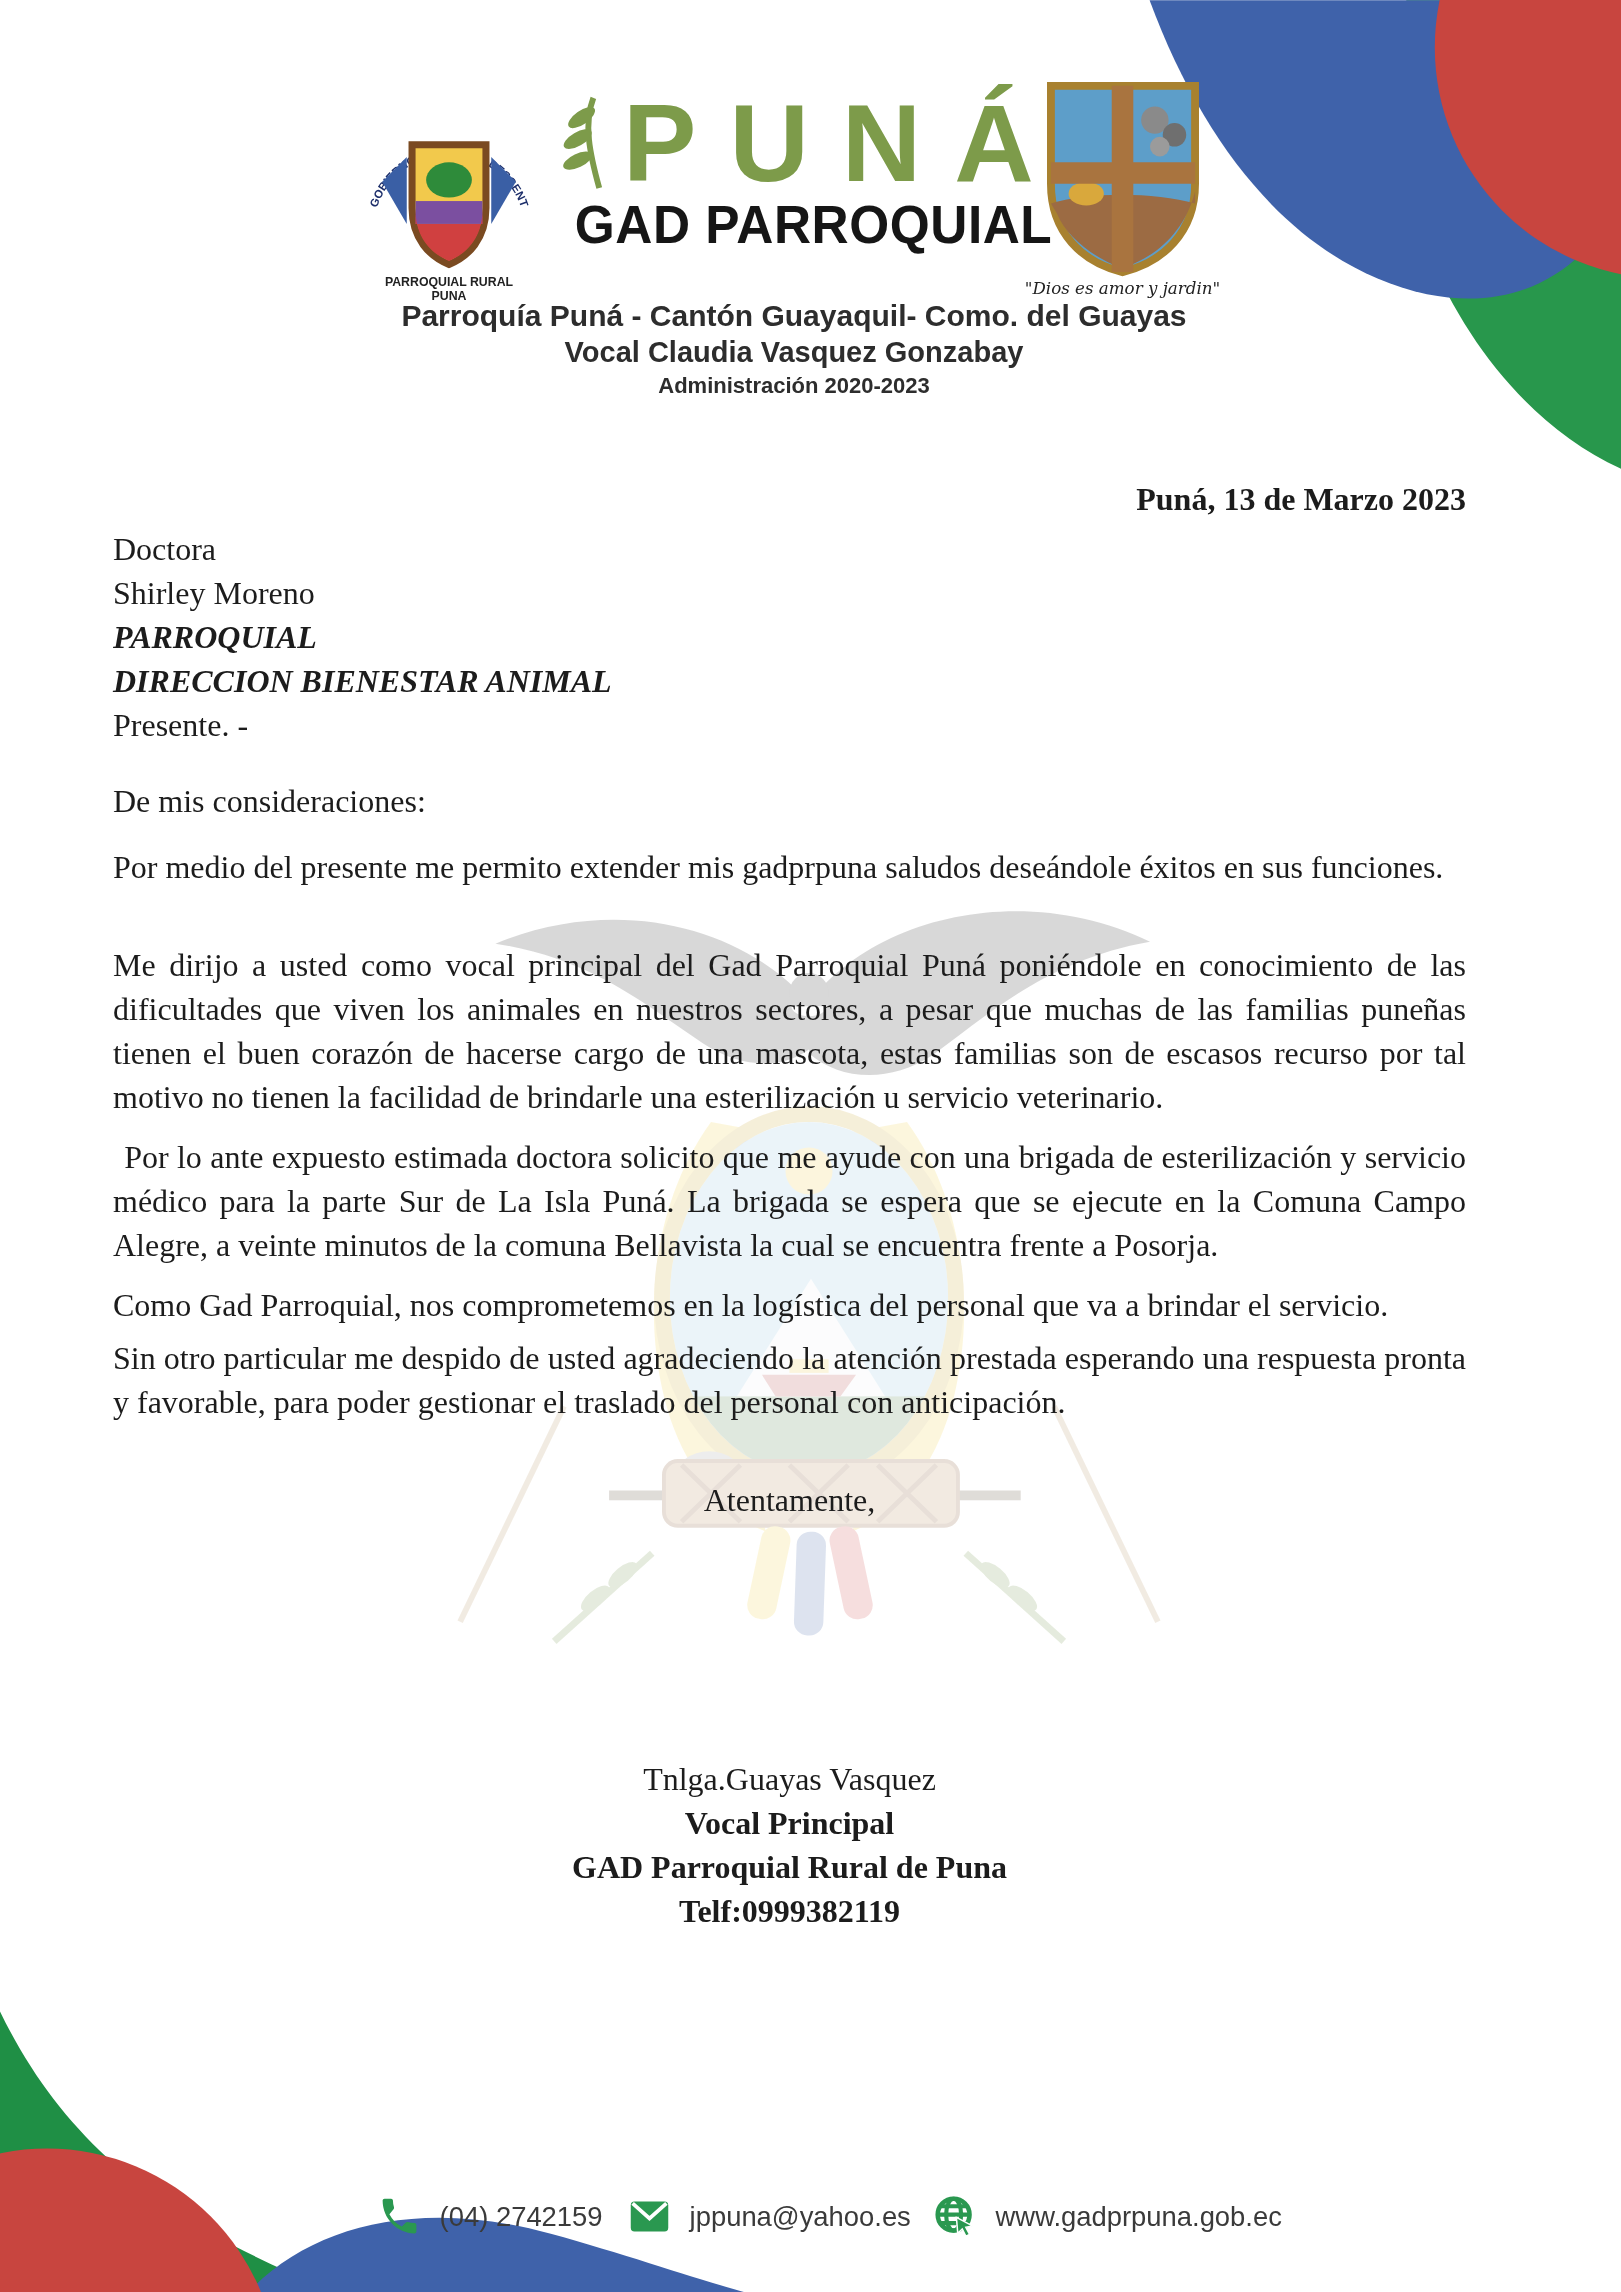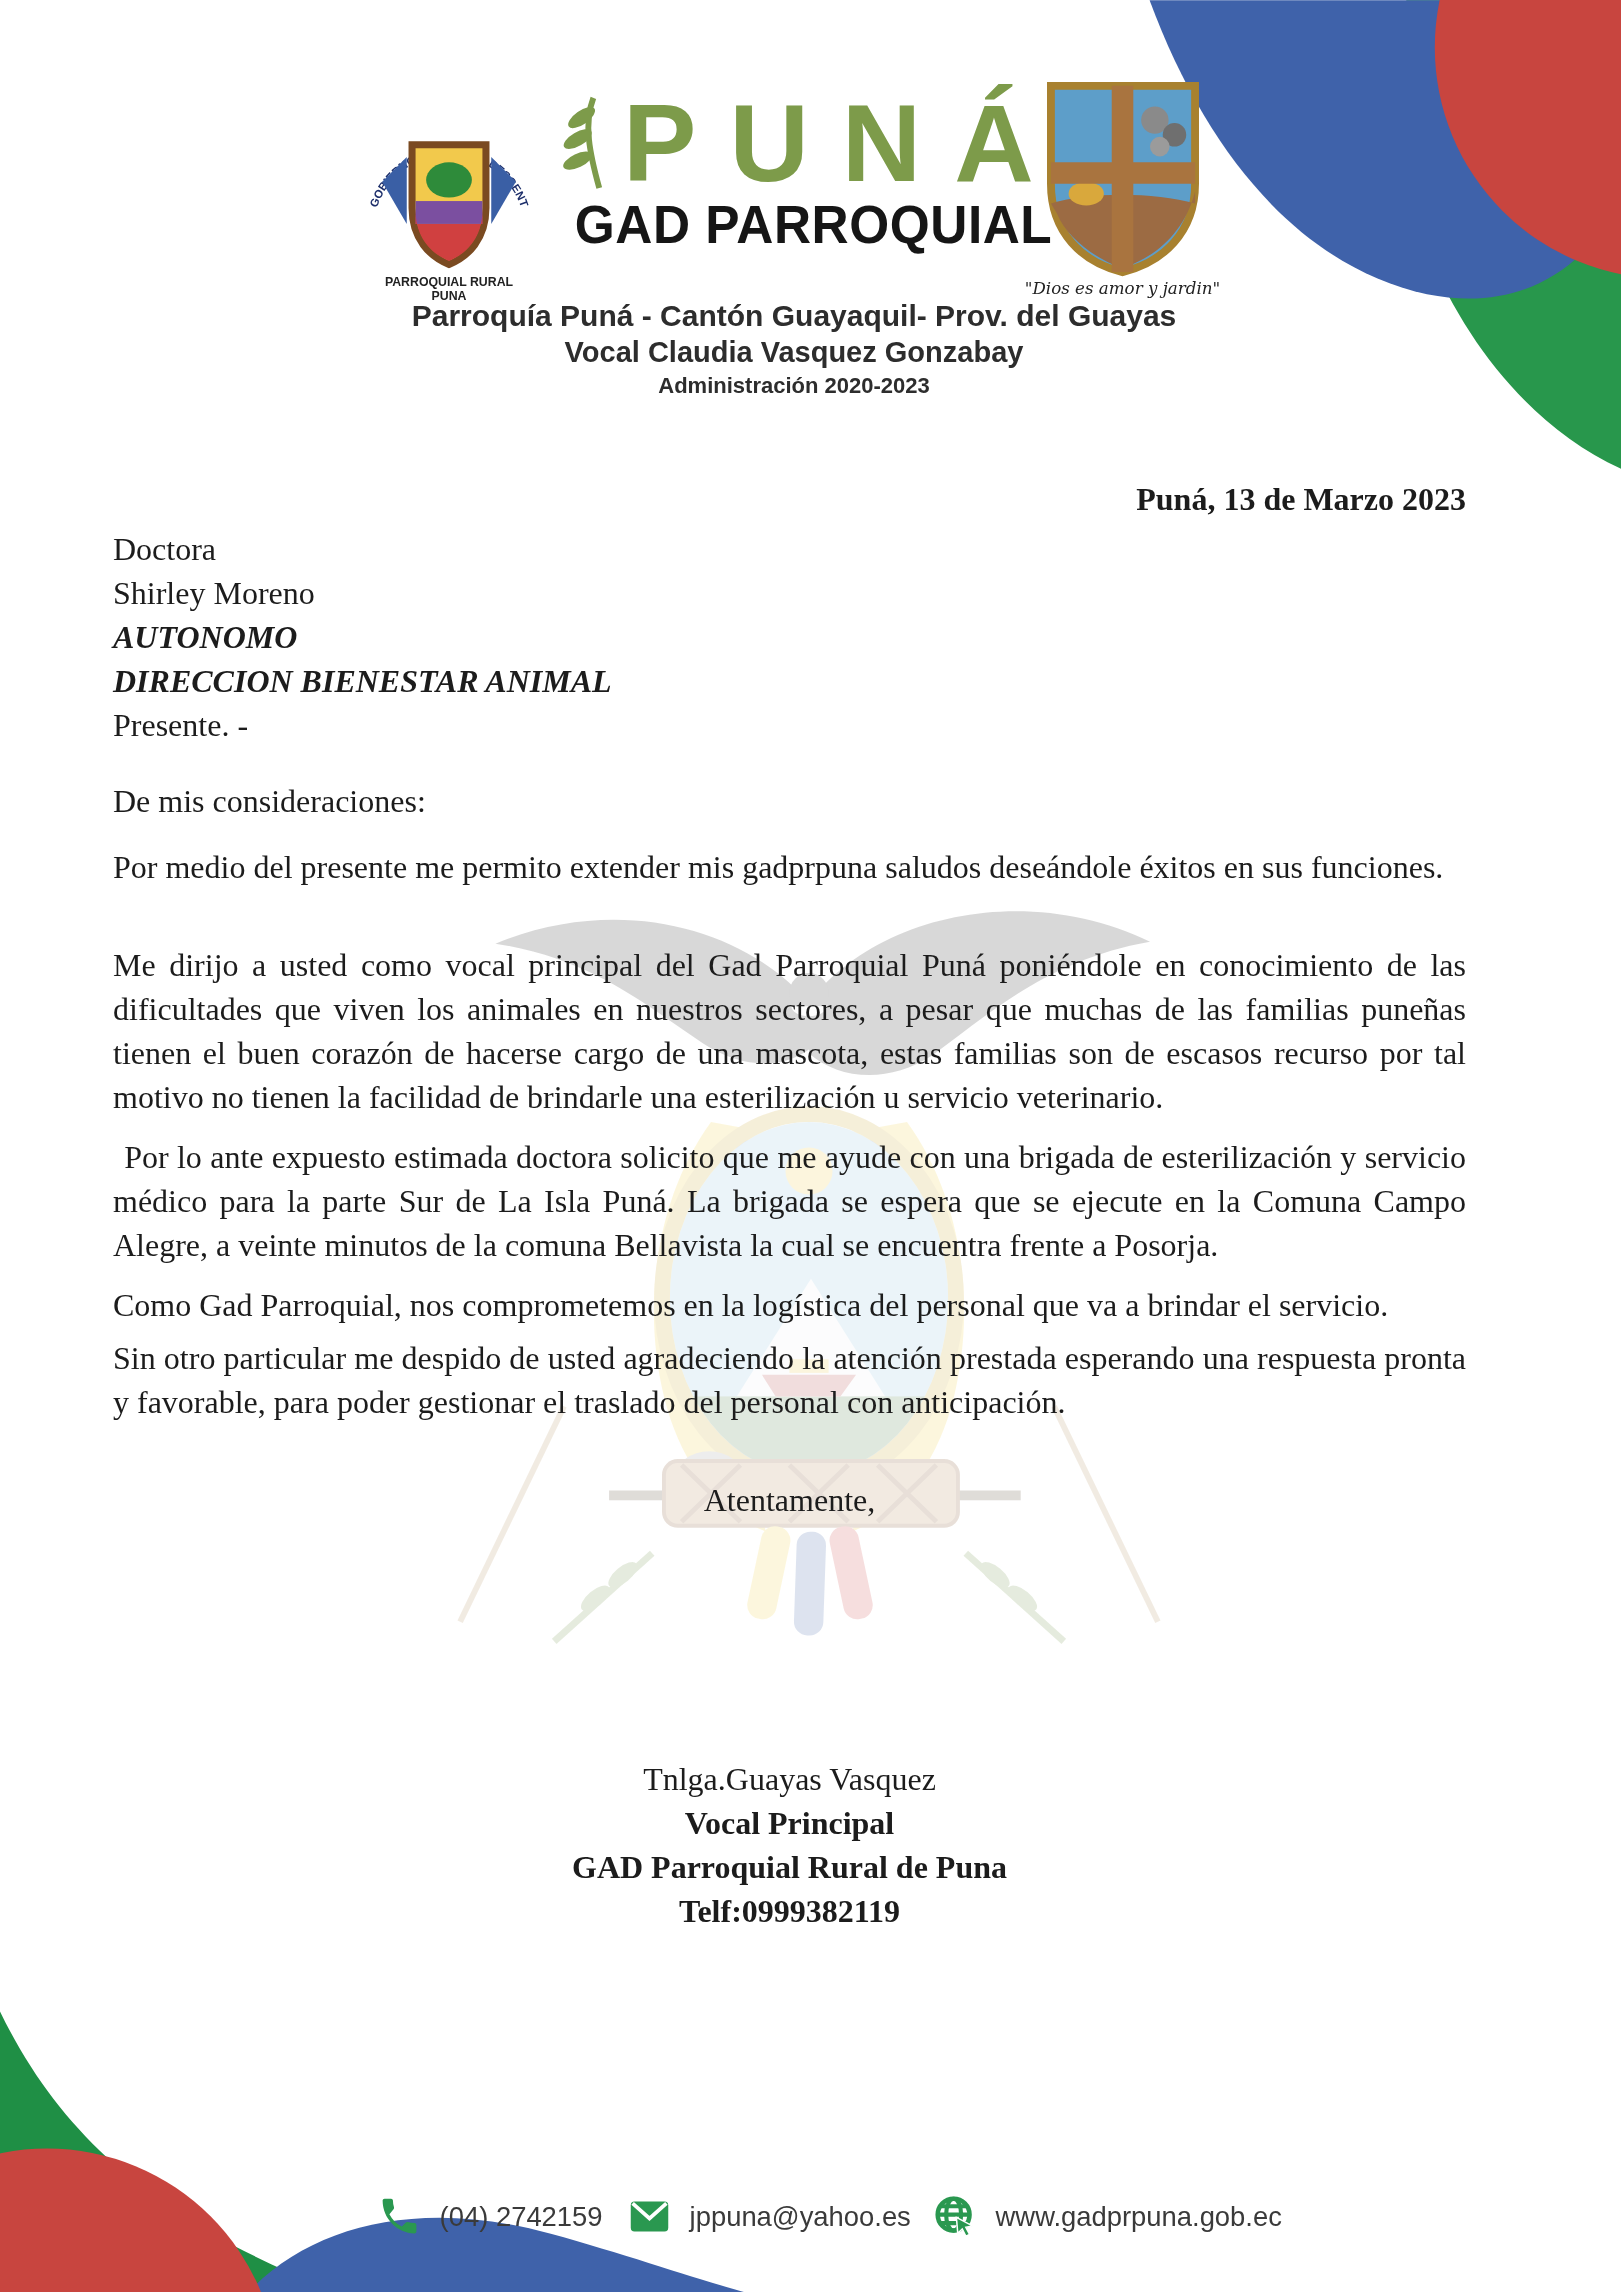--- a/index.html
+++ b/index.html
@@ -154,30 +154,30 @@
     <circle cx="120" cy="45" r="14" fill="#8a8a8a"></circle>
     <circle cx="140" cy="60" r="12" fill="#6f6f6f"></circle>
     <circle cx="125" cy="72" r="10" fill="#9b9b9b"></circle>
     <path d="M14,130 C50,118 120,118 161,130 L161,118 C150,160 120,185 87,196 C60,187 30,165 20,140 Z" fill="#9c6b43"></path>
     <ellipse cx="50" cy="120" rx="18" ry="12" fill="#d9a83c"></ellipse>
   </g>
   <path d="M76,10 L98,10 L98,200 L76,200 Z M14,88 L161,88 L161,110 L14,110 Z" fill="#a9743f"></path>
 </svg>
 <div id="right-motto" class="abs">"Dios es amor y jardin"</div>
 
-<div id="hline1" class="abs hline">Parroquía Puná - Cantón Guayaquil- Prov. del Guayas</div>
+<div id="hline1" class="abs hline">Parroquía Puná - Cantón Guayaquil- Como. del Guayas</div>
 <div id="hline2" class="abs hline">Vocal Claudia Vasquez Gonzabay</div>
 <div id="hline3" class="abs hline">Administración 2020-2023</div>
 
 <div id="date-line" class="abs bodytext">Puná, 13 de Marzo 2023</div>
 
 <div id="recipient" class="abs bodytext">
   <div class="r-line">Doctora</div>
   <div class="r-line">Shirley Moreno</div>
-  <div class="r-line bold-italic">AUTONOMO</div>
+  <div class="r-line bold-italic">PARROQUIAL</div>
   <div class="r-line bold-italic">DIRECCION BIENESTAR ANIMAL</div>
   <div class="r-line">Presente. -</div>
 </div>
 
 <div id="salutation" class="abs bodytext">De mis consideraciones:</div>
 
 <p id="p1" class="abs bodytext para">Por medio del presente me permito extender mis gadprpuna saludos deseándole éxitos en sus funciones.</p>
 <p id="p2" class="abs bodytext para">Me dirijo a usted como vocal principal del Gad Parroquial Puná poniéndole en conocimiento de las dificultades que viven los animales en nuestros sectores, a pesar que muchas de las familias puneñas tienen el buen corazón de hacerse cargo de una mascota, estas familias son de escasos recurso por tal motivo no tienen la facilidad de brindarle una esterilización u servicio veterinario.</p>
 <p id="p3" class="abs bodytext para">Por lo ante expuesto estimada doctora solicito que me ayude con una brigada de esterilización y servicio médico para la parte Sur de La Isla Puná. La brigada se espera que se ejecute en la Comuna Campo Alegre, a veinte minutos de la comuna Bellavista la cual se encuentra frente a Posorja.</p>
 <p id="p4" class="abs bodytext para">Como Gad Parroquial, nos comprometemos en la logística del personal que va a brindar el servicio.</p>

